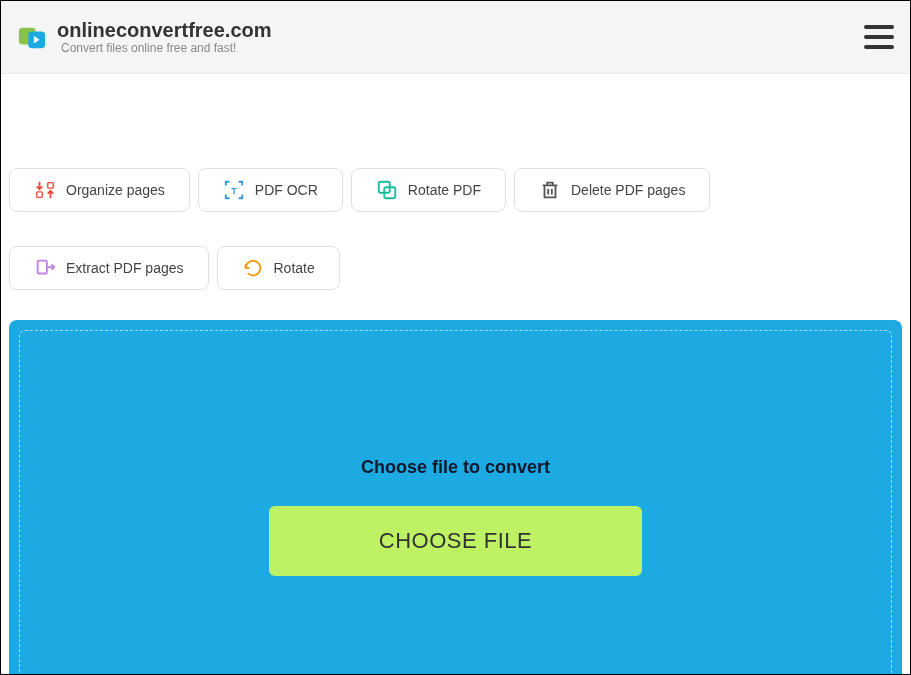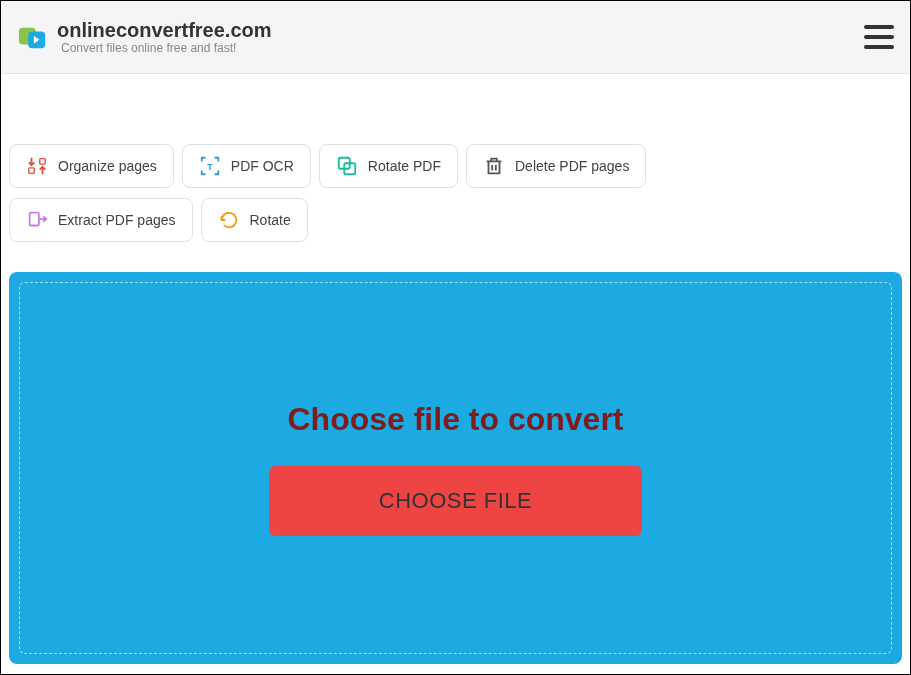--- a/index.html
+++ b/index.html
@@ -25,42 +25,42 @@
     .brand-text { display: flex; flex-direction: column; }
     .site-name { font-size: 20px; font-weight: bold; color: #333; line-height: 1.1; }
     .tagline { font-size: 12px; color: #888; margin-left: 4px; }
     .hamburger { width: 30px; height: 24px; display: flex; flex-direction: column; justify-content: space-between; cursor: pointer; }
     .hamburger span { display: block; height: 4px; background: #333; border-radius: 2px; }
     .tool-section { padding: 70px 8px 0 8px; }
     .tool-row { display: flex; flex-wrap: wrap; gap: 8px; margin-bottom: 10px; }
     .tool-btn {
       display: flex; align-items: center; gap: 10px;
       border: 1px solid #e0e0e0; border-radius: 8px;
-      background: #fff; padding: 10px 16px; cursor: pointer;
-      font-size: 14px; color: #444;
+      background: #fff; padding: 10px 24px; cursor: pointer;
+      font-size: 14px; color: #444; margin-top: 24px;
     }
     .tool-icon { width: 22px; height: 22px; display: flex; align-items: center; justify-content: center; }
     .dropzone {
       margin: 30px 8px 8px 8px;
       background: #1daae3;
       border-radius: 8px;
       padding: 10px;
       height: 392px;
     }
     .drop-inner {
       border: 1px dashed rgba(255,255,255,0.6);
       border-radius: 6px;
       height: 100%;
       display: flex; flex-direction: column;
       align-items: center; justify-content: center;
       gap: 28px;
     }
-    .drop-title { color: #7f1d1d; font-size: 32px; font-weight: bold; }
+    .drop-title { color: #0f172a; font-size: 18px; font-weight: bold; }
     .choose-btn {
-      background: #ef4444; border: none; border-radius: 6px;
+      background: #bef264; border: none; border-radius: 6px;
       padding: 22px 110px; font-size: 22px; color: #333;
       cursor: pointer; letter-spacing: 0.5px;
     }
     .drop-hint { color: #fff; font-size: 13px; }
     .signup-link { color: #fff; text-decoration: underline; cursor: pointer; }
   </style>
 </head>
 <body>
 
 <div class="header">

